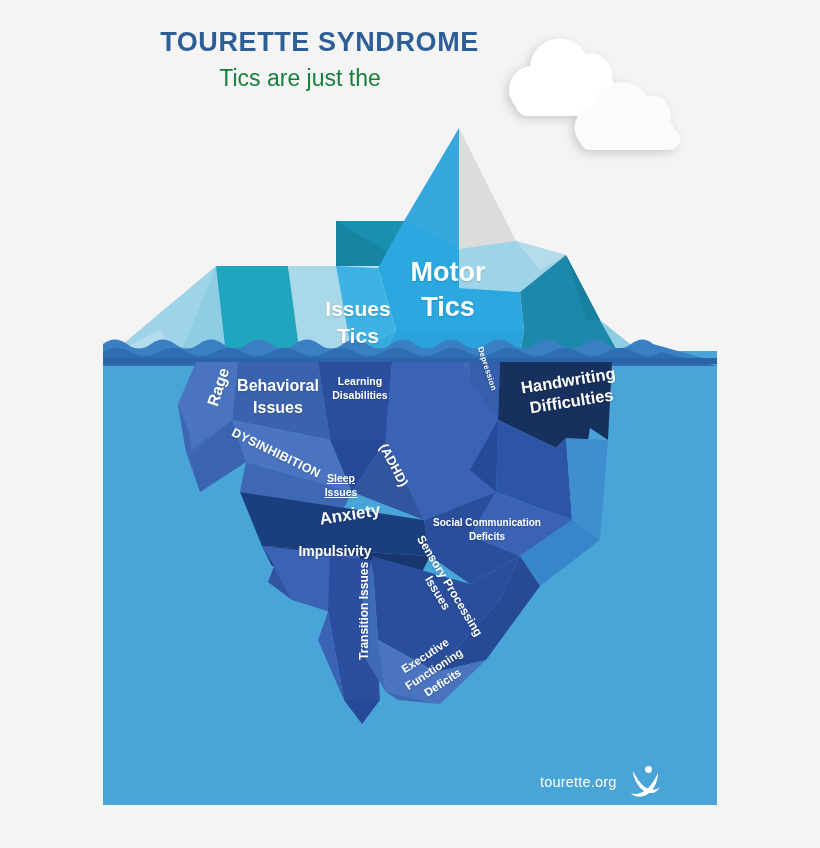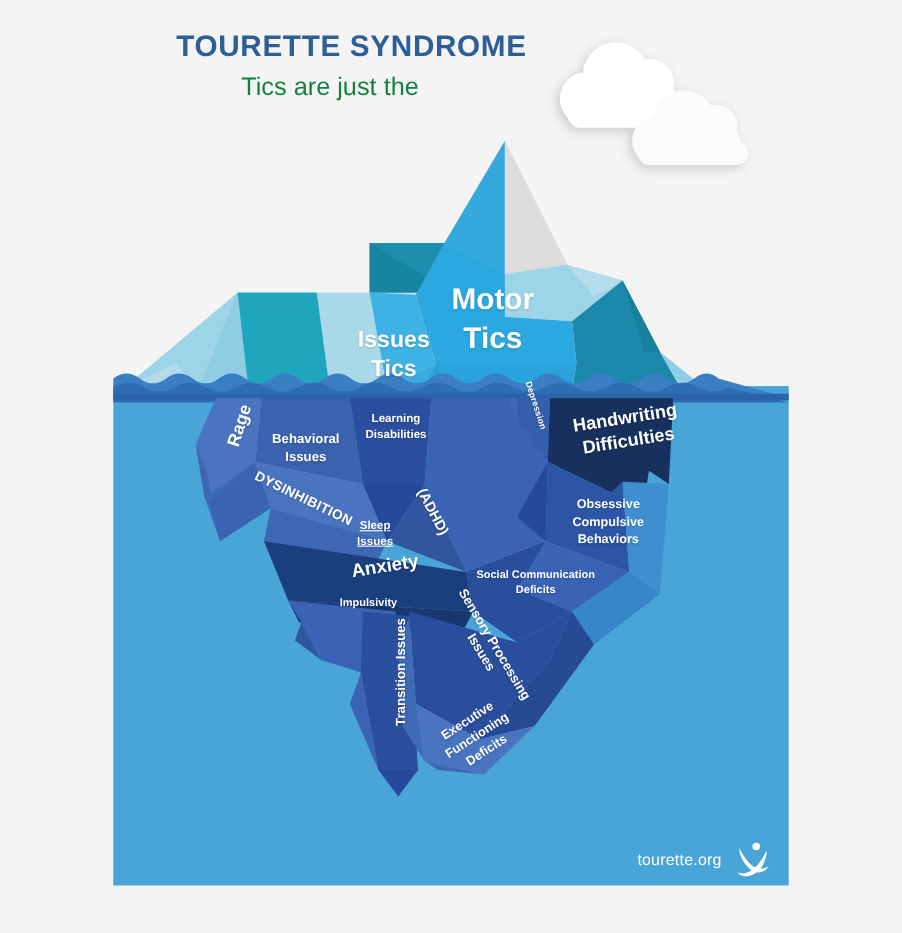--- a/index.html
+++ b/index.html
@@ -34,47 +34,47 @@
     white-space:pre-line;
     text-shadow:0 1px 2px rgba(0,0,0,0.18);
     pointer-events:none;
   }
 
   .l-vocal{left:303px;top:295px;width:110px;font-size:21px;line-height:1.3;}
   .l-motor{left:393px;top:255px;width:110px;font-size:27px;line-height:1.3;}
 
   .l-rage{left:189px;top:378px;width:60px;font-size:16px;
           transform:rotate(-72deg);transform-origin:50% 50%;}
-  .l-behav{left:228px;top:391px;width:100px;font-size:12px;line-height:1.35;}
+  .l-behav{left:228px;top:375px;width:100px;font-size:16px;line-height:1.35;}
   .l-dys{left:221px;top:446px;width:110px;font-size:12.5px;letter-spacing:0.3px;
          transform:rotate(26deg);transform-origin:50% 50%;}
   .l-learn{left:317px;top:375px;width:86px;font-size:10.5px;line-height:1.3;text-align:center;}
   .l-adhd-main{left:377px;top:399px;width:126px;font-size:15.5px;line-height:1.32;}
   .l-adhd-abbr{left:357px;top:458px;width:72px;font-size:13px;
                transform:rotate(62deg);transform-origin:50% 50%;}
   .l-sleep{left:310px;top:472px;width:62px;font-size:10.5px;line-height:1.3;text-decoration:underline;}
   .l-anx{left:305px;top:505px;width:90px;font-size:17px;
          transform:rotate(-9deg);transform-origin:50% 50%;}
   .l-depr{left:457px;top:364px;width:60px;font-size:8px;letter-spacing:0.2px;
           transform:rotate(72deg);transform-origin:50% 50%;}
   .l-hand{left:503px;top:370px;width:134px;font-size:16.5px;line-height:1.3;
           transform:rotate(-9deg);transform-origin:50% 50%;}
   .l-ocd{left:505px;top:452px;width:96px;font-size:11.5px;line-height:1.38;}
   .l-socom{left:425px;top:516px;width:124px;font-size:10px;line-height:1.35;}
-  .l-imp{left:293px;top:543px;width:84px;font-size:10px;}
+  .l-imp{left:293px;top:543px;width:84px;font-size:14px;}
   .l-trans{left:310px;top:604px;width:110px;font-size:12px;
            transform:rotate(-90deg);transform-origin:50% 50%;}
   .l-sens{left:370px;top:576px;width:146px;font-size:12px;
           transform:rotate(59deg);transform-origin:50% 50%;}
   .l-exec{left:389px;top:645px;width:90px;font-size:11.5px;line-height:1.4;
           transform:rotate(-33deg);transform-origin:50% 50%;}
 
   
   .footer{position:absolute;left:540px;top:762px;width:160px;
-          display:flex;align-items:center;justify-content:flex-end;gap:10px;}
+          display:flex;align-items:center;gap:10px;}
   .site{color:#ffffff;font-size:14.5px;font-weight:normal;letter-spacing:0.2px;}
   .logo{width:34px;height:40px;flex:0 0 auto;}
 </style>
 </head>
 <body>
 
 <div id="stage">
 
   <svg class="art" viewBox="0 0 820 848">
     <defs>
@@ -244,23 +244,20 @@
   <div class="lbl l-dys">DYSINHIBITION</div>
   <div class="lbl l-learn">Learning
 Disabilities</div>
   <div class="lbl l-adhd-abbr">(ADHD)</div>
   <div class="lbl l-sleep">Sleep
 Issues</div>
   <div class="lbl l-anx">Anxiety</div>
   <div class="lbl l-depr">Depression</div>
   <div class="lbl l-hand">Handwriting
 Difficulties</div>
-  <div class="lbl l-ocd">Obsessive
-Compulsive
-Behaviors</div>
   <div class="lbl l-socom">Social Communication
 Deficits</div>
   <div class="lbl l-imp">Impulsivity</div>
   <div class="lbl l-trans">Transition Issues</div>
   <div class="lbl l-sens">Sensory Processing Issues</div>
   <div class="lbl l-exec">Executive
 Functioning
 Deficits</div>
 
   <div class="footer">

